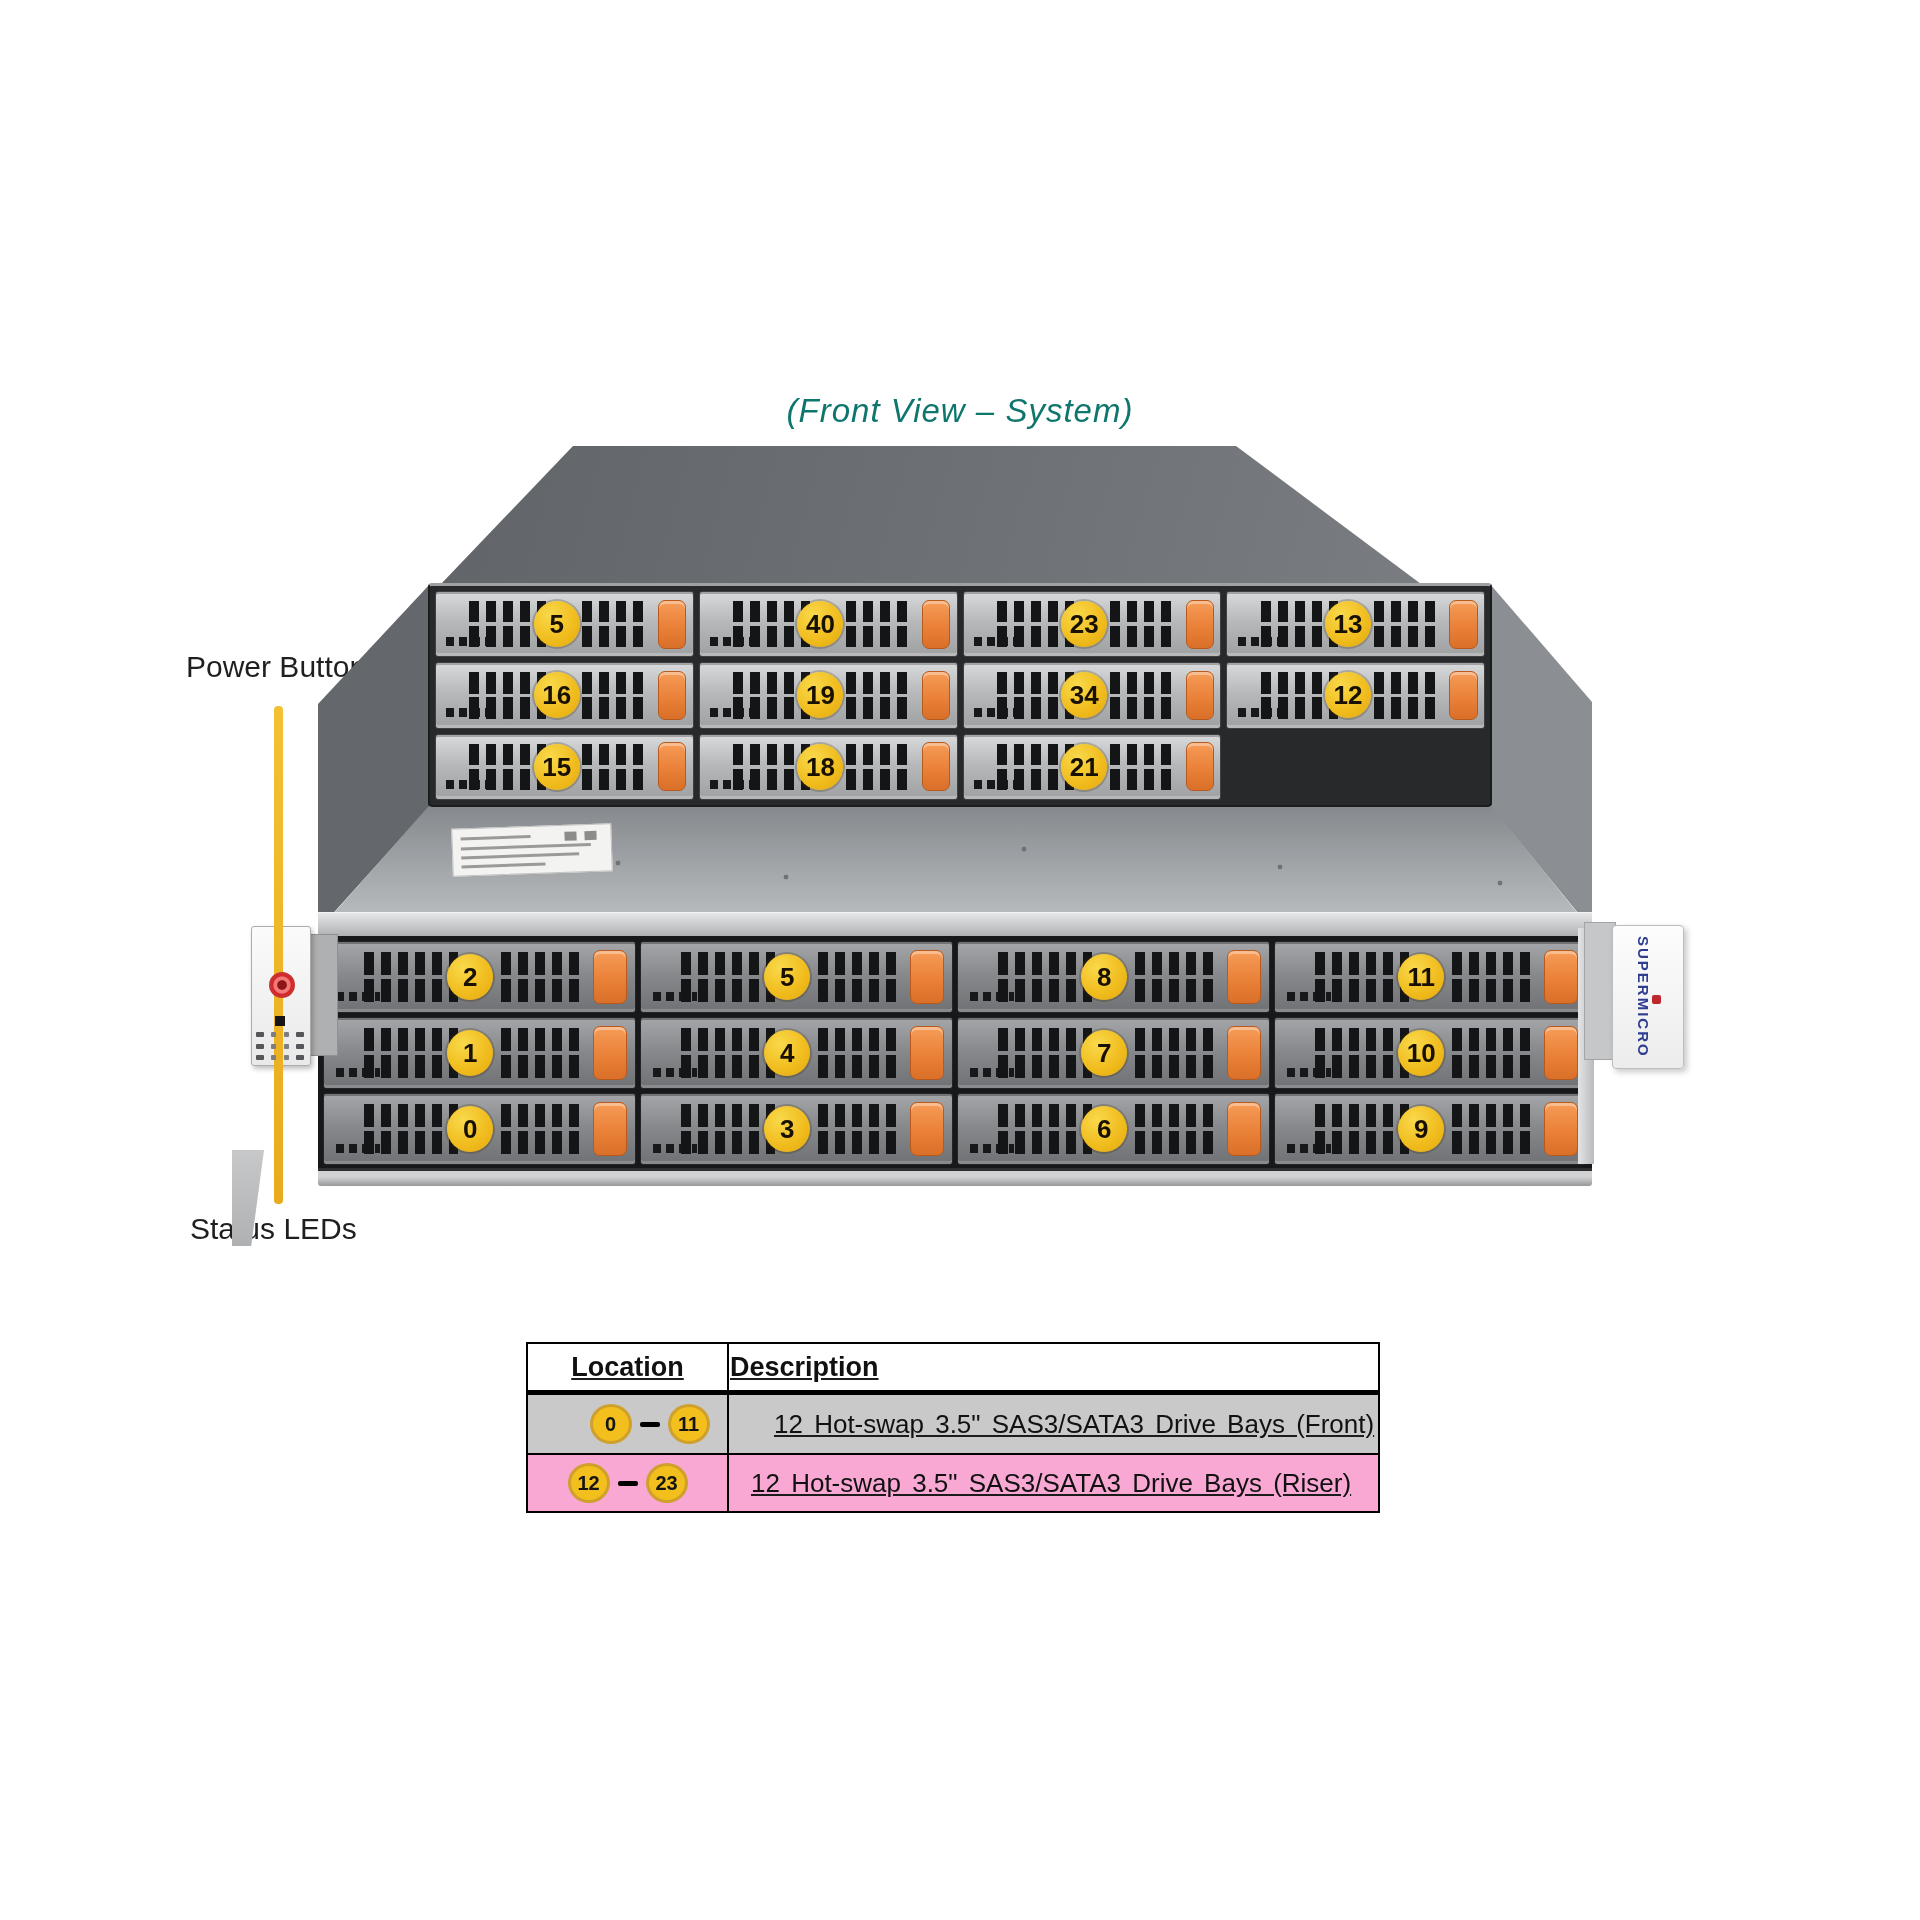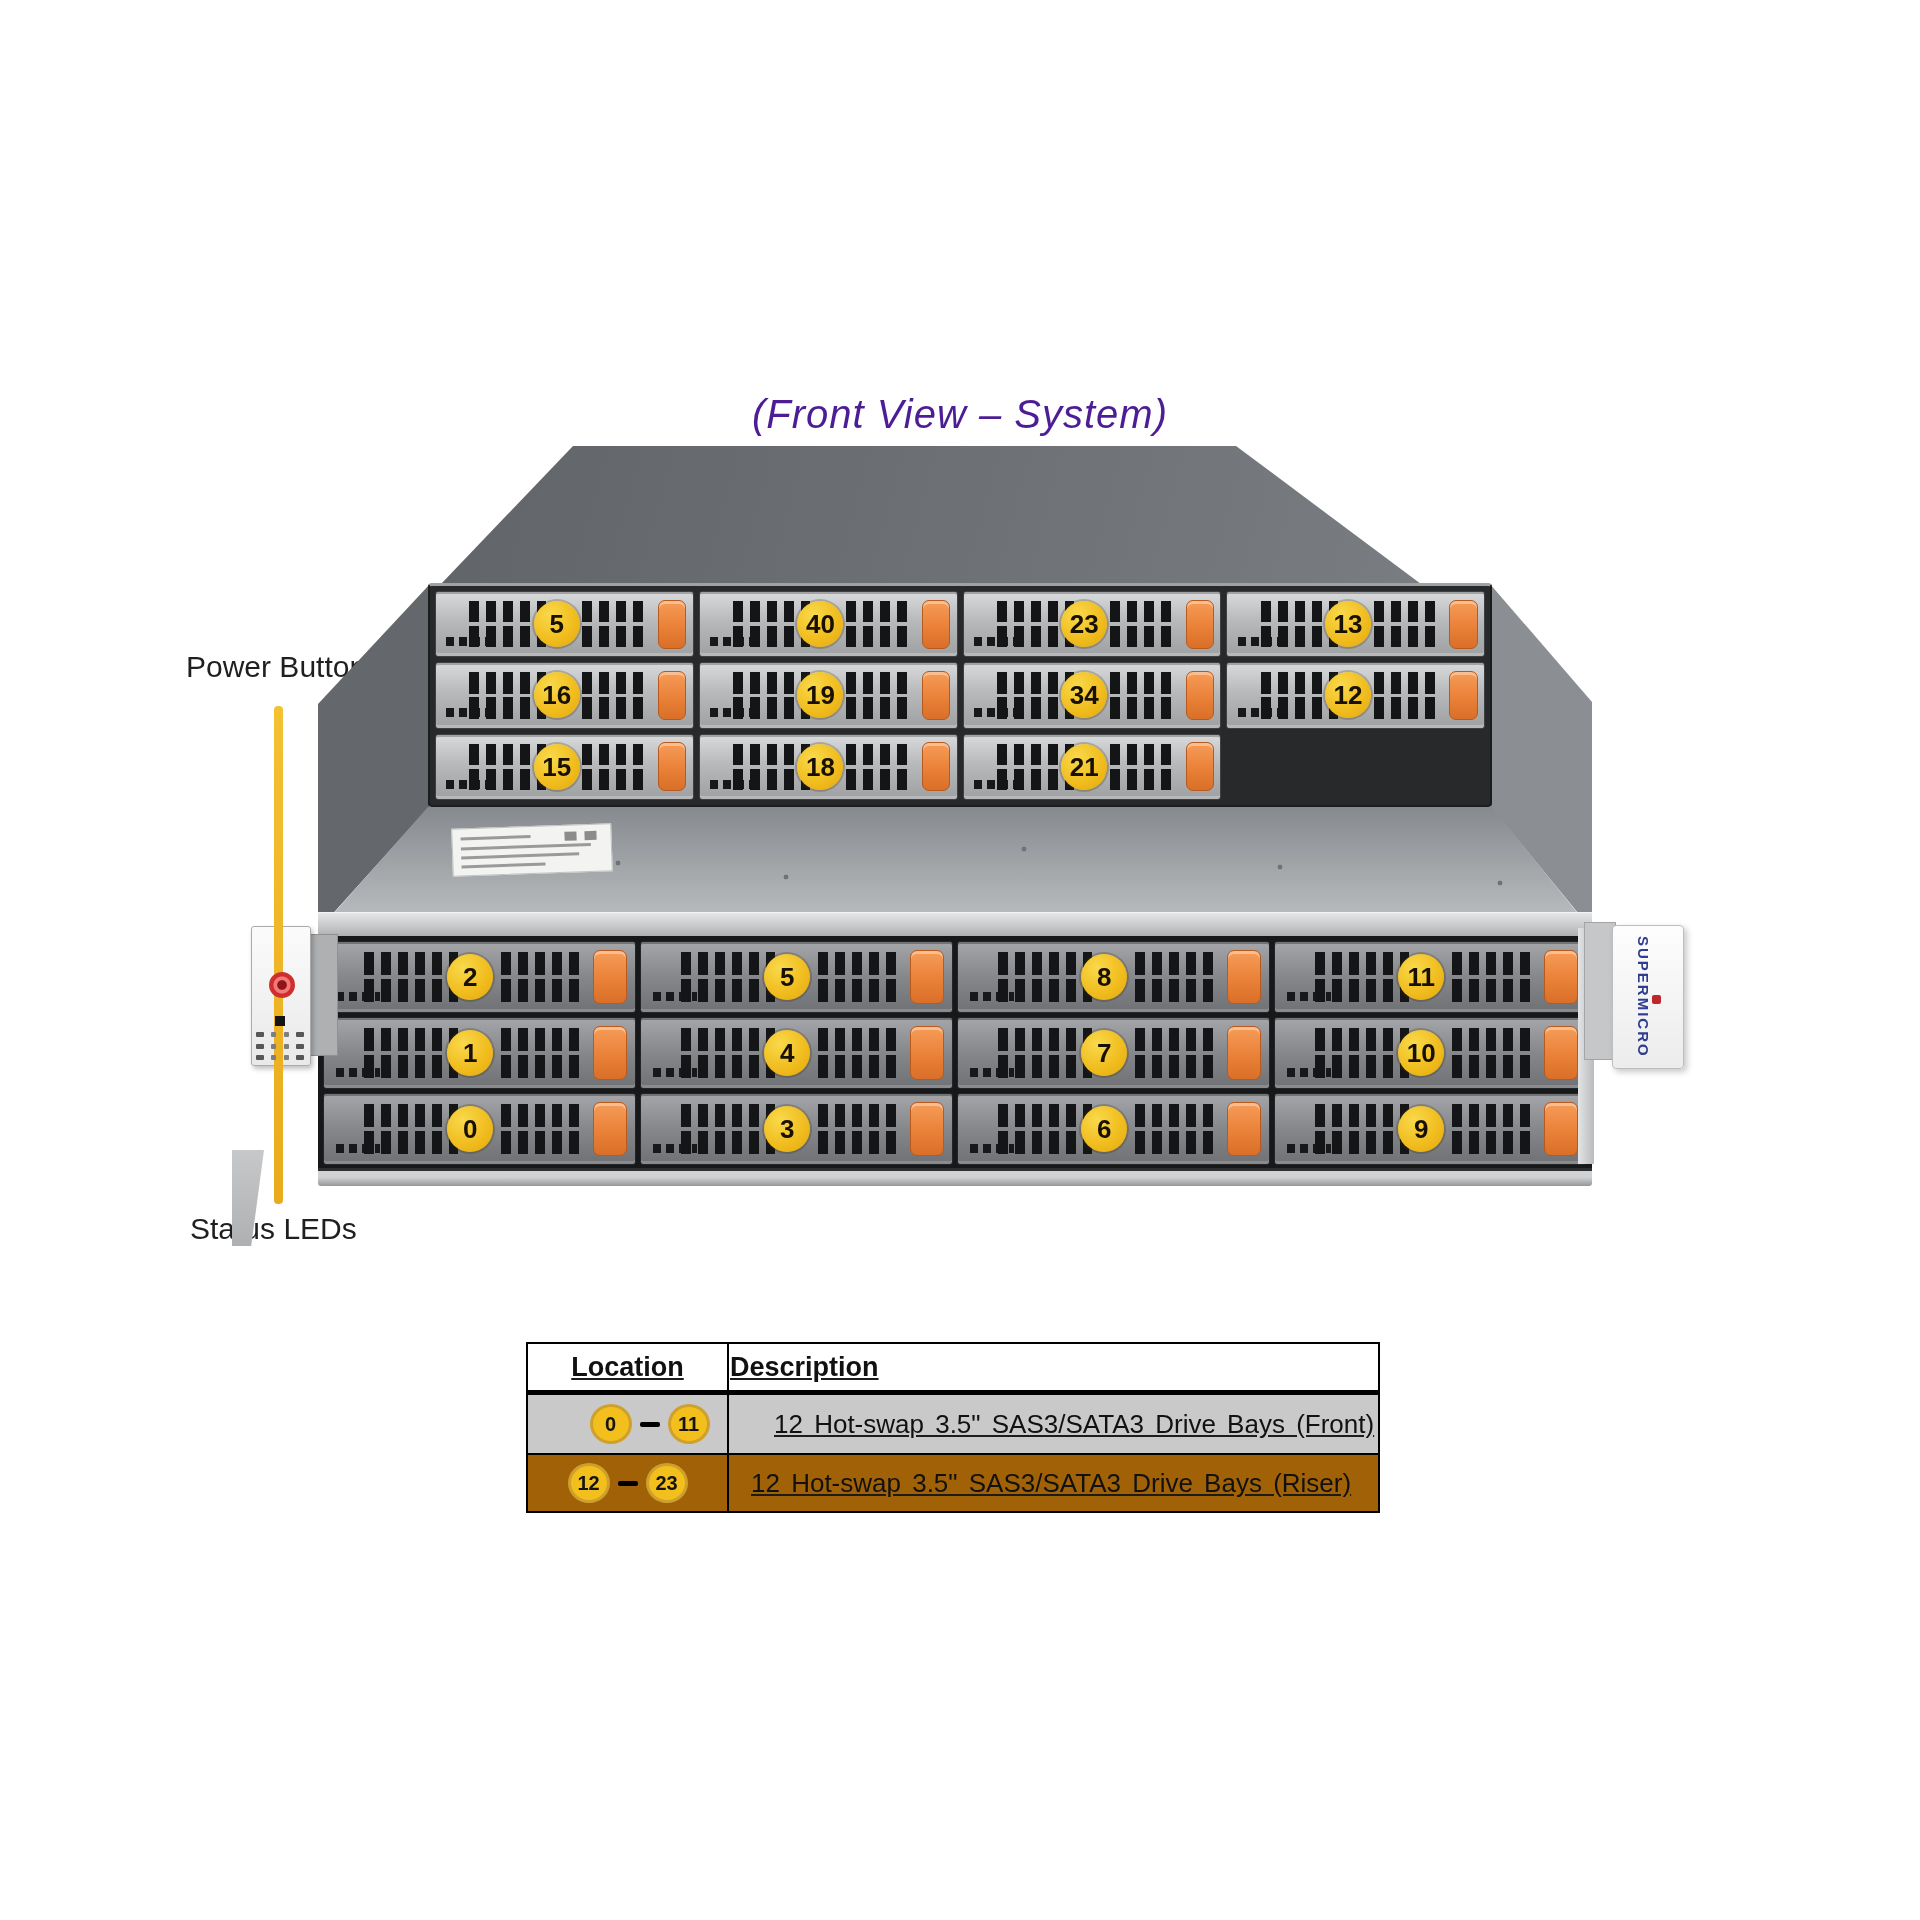--- a/index.html
+++ b/index.html
@@ -5,21 +5,21 @@
   html,body{margin:0;padding:0;}
   body{
     width:1920px;height:1920px;position:relative;background:#ffffff;
     font-family:"Liberation Sans", sans-serif;color:#1c1c1c;overflow:hidden;
   }
   .abs{position:absolute;}
 
   
   .fig-title{
     top:392px;left:50%;transform:translateX(-50%);
-    font-size:40px;font-style:italic;color:#4c1d95;letter-spacing:1px;white-space:nowrap;
+    font-size:33px;font-style:italic;color:#0f766e;letter-spacing:1px;white-space:nowrap;
   }
   .callout-label{font-size:30px;color:#1f1f1f;white-space:nowrap;}
   #power-label{top:650px;left:186px;}
   #status-label{top:1212px;left:190px;}
   .callout-line{
     left:274px;top:706px;width:9px;height:498px;
     background:linear-gradient(180deg,#f3c132,#e9ab1d);
     border-radius:4px;z-index:7;
   }
 
@@ -169,21 +169,21 @@
   }
   .loc-table col.c1{width:201px;}
   .loc-table th{
     font-size:27px;font-weight:bold;color:#111;background:#fff;
     border-bottom:5px solid #000;height:44px;vertical-align:middle;
   }
   .loc-table th.h-loc{text-align:center;border-right:2px solid #000;}
   .loc-table th.h-desc{text-align:left;}
   .loc-table td{vertical-align:middle;font-size:26px;color:#111;}
   .loc-table tr.r1 td{background:#c9c9c9;height:56px;border-bottom:2px solid #000;padding-left:45px;}
-  .loc-table tr.r2 td{background:#a16207;height:54px;margin-left:15px;}
+  .loc-table tr.r2 td{background:#f9a8d4;height:54px;margin-left:15px;}
   .loc-cell{text-align:center;border-right:2px solid #000;}
   .desc-cell{padding-left:22px;word-spacing:4px;white-space:nowrap;}
   .tbadge{
     display:inline-block;width:42px;height:40px;border-radius:50%;box-sizing:border-box;
     background:#f2bf1d;border:3px solid #cfa02c;
     color:#141414;font-weight:bold;font-size:20px;line-height:34px;text-align:center;
     vertical-align:middle;
   }
   .range-dash{display:inline-block;width:20px;height:5px;background:#000;border-radius:2px;margin:0 8px;vertical-align:middle;}
 </style>

